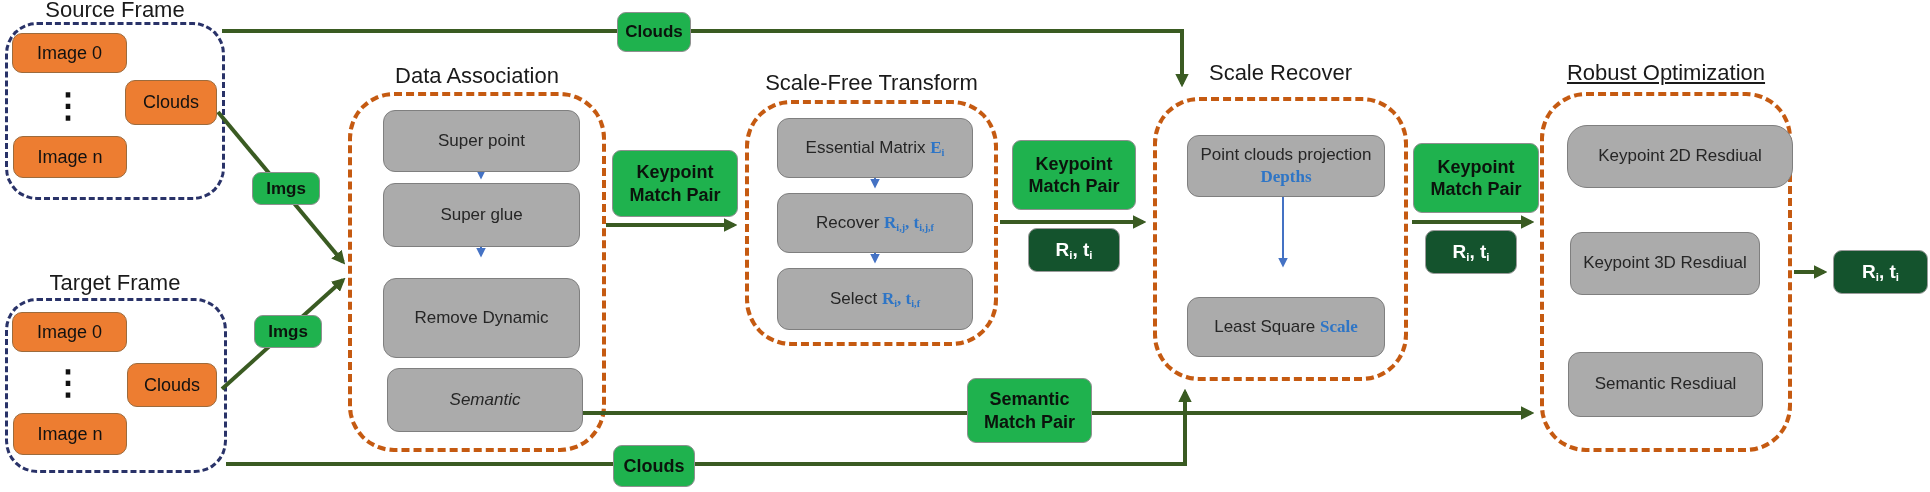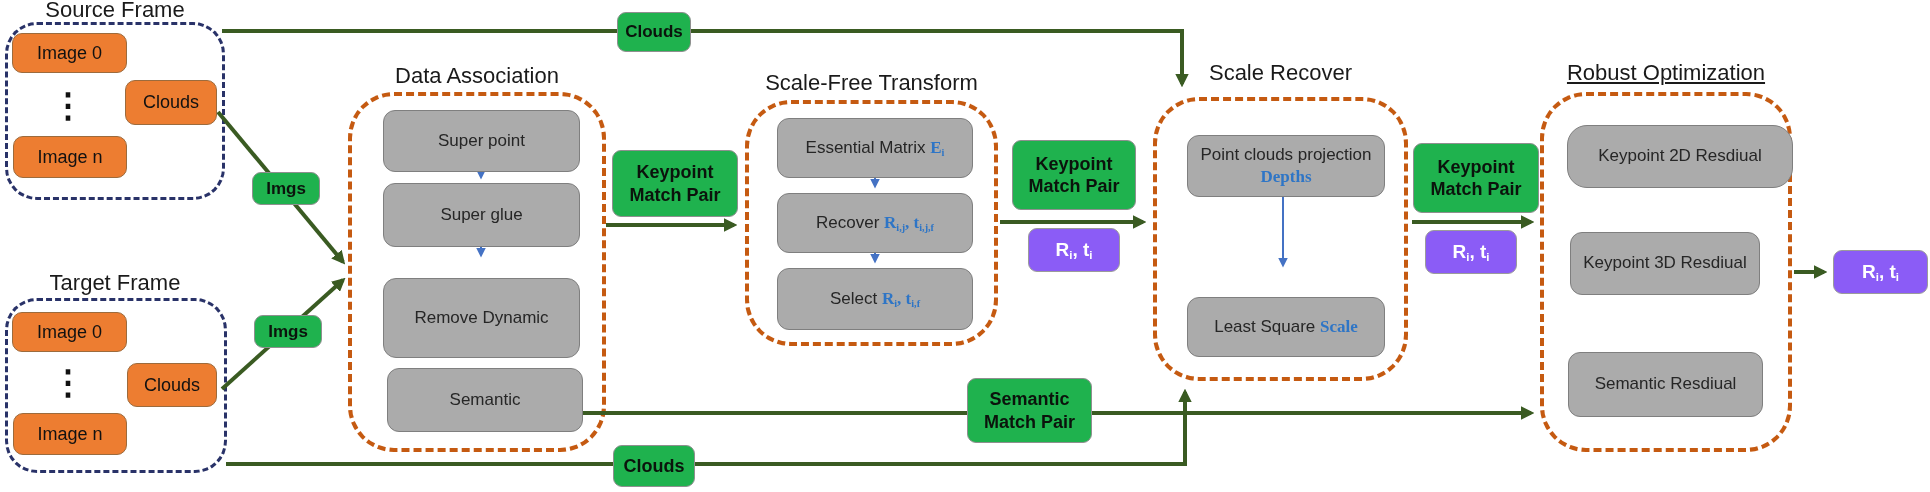--- a/index.html
+++ b/index.html
@@ -10,21 +10,21 @@
   .frame-orange{border:4px dashed #c55a11;border-radius:46px;background:transparent;z-index:1;}
   .sec-title{color:#1a1a1a;font-size:22px;text-align:center;white-space:nowrap;z-index:3;}
   .obox{background:#ed7d31;border:1.5px solid #9c6b3d;border-radius:10px;color:#111;
         font-size:18px;display:flex;align-items:center;justify-content:center;z-index:4;}
   .gbox{background:#1fb24e;border:1.5px solid #8f8f8f;border-radius:9px;color:#0b130c;
         font-weight:700;font-size:17px;display:flex;align-items:center;justify-content:center;
         text-align:center;line-height:1.25;z-index:5;padding:2px 6px;}
   .graybox{background:#ababab;border:1.5px solid #7f7f7f;border-radius:12px;color:#262626;
         font-size:17px;display:flex;align-items:center;justify-content:center;text-align:center;
         line-height:1.3;z-index:4;padding:2px 10px;}
-  .redbox{background:#8b5cf6;border:1.5px solid #9b9b9b;border-radius:9px;color:#ffffff;
+  .redbox{background:#14532d;border:1.5px solid #9b9b9b;border-radius:9px;color:#ffffff;
         font-weight:700;font-size:19px;display:flex;align-items:center;justify-content:center;z-index:5;}
   .dots{color:#111;font-size:34px;font-weight:700;line-height:1;z-index:4;
         display:flex;align-items:center;justify-content:center;letter-spacing:0;}
   .blue{color:#2e75c6;font-weight:700;font-family:Liberation Serif, serif;}
   sub.s{font-size:0.6em;vertical-align:-0.28em;}
   .connectors{position:absolute;left:0;top:0;z-index:2;pointer-events:none;}
 </style>
 </head>
 <body>
 
@@ -122,21 +122,21 @@
   <div class="abs frame-orange" style="left:348px;top:92px;width:258px;height:360px;"></div>
   <div class="abs graybox" style="left:383px;top:110px;width:197px;height:62px;">
       <span>Super point</span>
     </div>
   <div class="abs graybox" style="left:383px;top:183px;width:197px;height:64px;">
       <span>Super glue</span>
     </div>
   <div class="abs graybox" style="left:383px;top:278px;width:197px;height:80px;border-radius:13px;">
       <span>Remove Dynamic</span>
     </div>
-  <div class="abs graybox" style="left:387px;top:368px;width:196px;height:64px;">
+  <div class="abs graybox" style="left:387px;top:368px;width:196px;height:64px;font-style:italic;">
       <span>Semantic</span>
     </div>
 
   <div class="abs sec-title" style="left:745px;top:70px;width:253px;">Scale-Free Transform</div>
   <div class="abs frame-orange" style="left:745px;top:100px;width:253px;height:246px;"></div>
   <div class="abs graybox" style="left:777px;top:118px;width:196px;height:60px;">
     <span><span>Essential Matrix </span><span class="blue"><span>E</span><sub class="s">i</sub></span></span>
   </div>
   <div class="abs graybox" style="left:777px;top:193px;width:196px;height:60px;">
     <span><span>Recover </span><span class="blue"><span>R</span><sub class="s">i,j</sub><span>, </span><span>t</span><sub class="s">i,j,f</sub></span></span>

